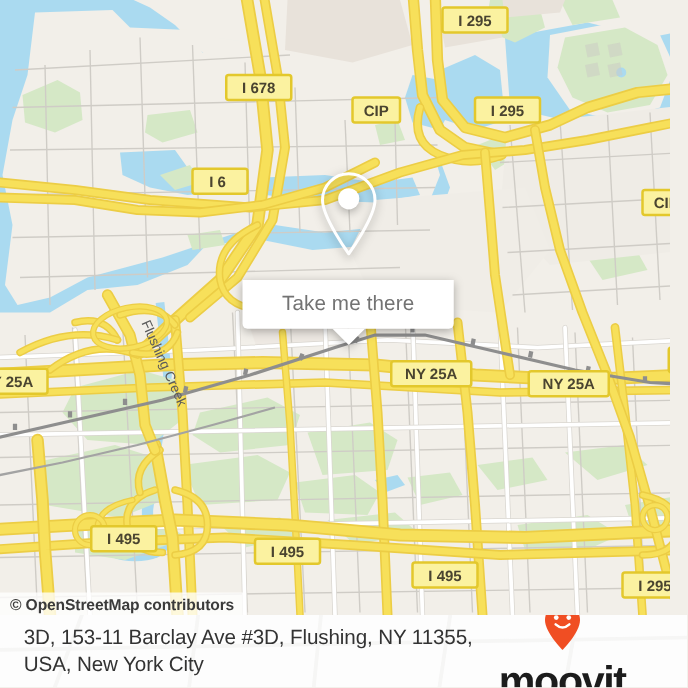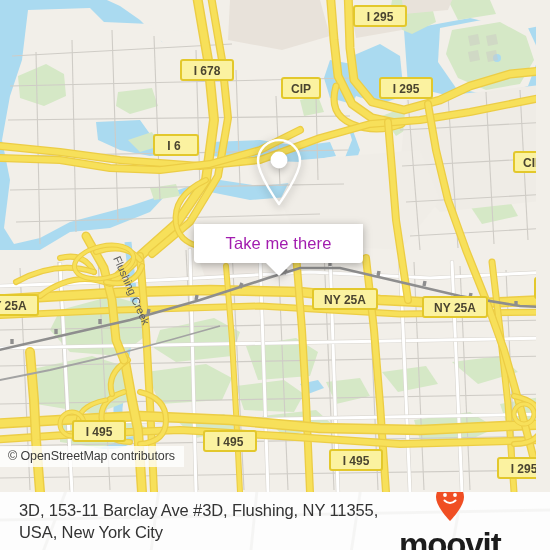--- a/index.html
+++ b/index.html
@@ -9,41 +9,42 @@
     background:#f2efe9;
   }
   #root{position:relative;width:550px;height:550px;overflow:hidden;background:#f2efe9;}
 
   
   #map{position:absolute;left:0;top:0;width:536px;height:492px;overflow:hidden;background:#f2efe9;}
   #map svg{display:block;}
 
   
   #attribution{
-    position:absolute;left:0;top:446px;
+    position:absolute;left:0;top:474px;
     padding:3px 9px 4px 8px;
     background:rgba(255,255,255,0.78);
     font-size:12.5px;color:#3b3b3b;letter-spacing:-0.1px;
     white-space:nowrap;
+    font-weight:bold;
   }
 
   
   #card{
     position:absolute;left:194px;top:125px;width:169px;
     filter:drop-shadow(0 2px 4px rgba(0,0,0,.30));
   }
   #card-green{
     height:99px;border-radius:4px 4px 0 0;
     display:flex;align-items:center;justify-content:center;
   }
   #card-white{
     height:39px;background:#fff;border-radius:0 0 4px 4px;
     display:flex;align-items:center;justify-content:center;
   }
-  #card-label{font-size:16.5px;color:#a21caf;letter-spacing:.1px;}
+  #card-label{font-size:16.5px;color:#737373;letter-spacing:.1px;}
   #card-tail{
     position:absolute;left:50%;top:138px;margin-left:-13px;
     width:0;height:0;
     border-left:13px solid transparent;
     border-right:13px solid transparent;
     border-top:13px solid #fff;
   }
 
   
   #footer{

